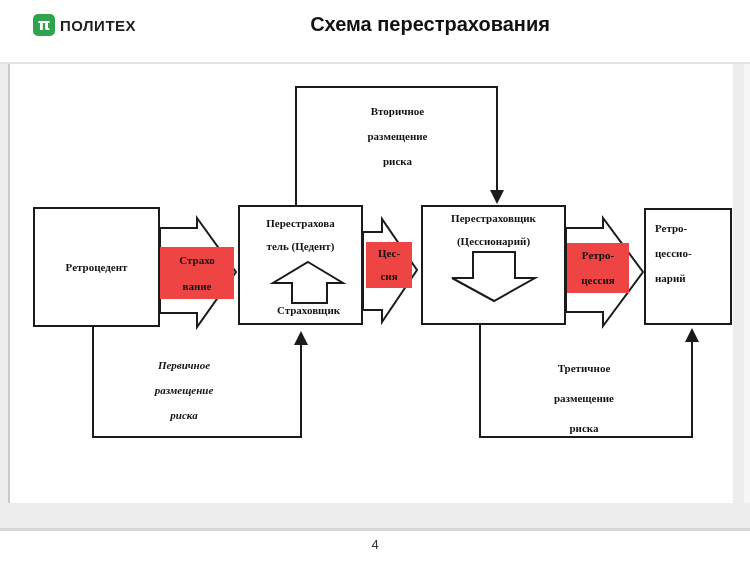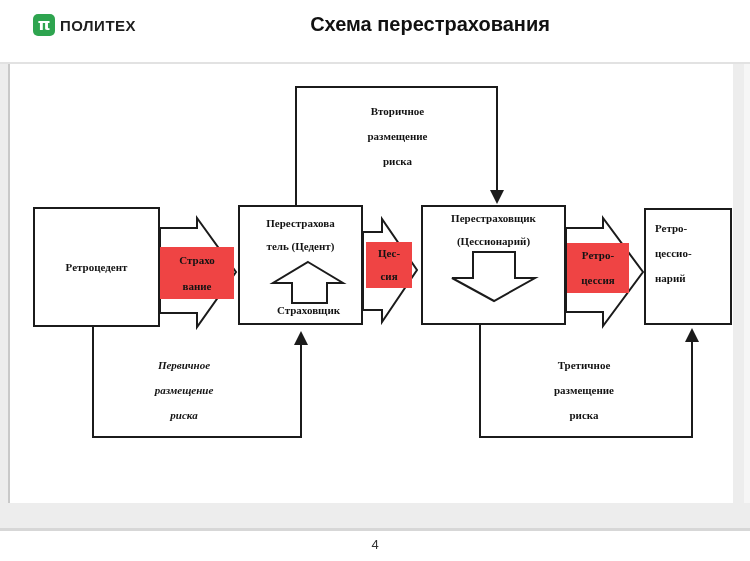--- a/index.html
+++ b/index.html
@@ -89,19 +89,19 @@
 сия</div>
   <div class="abs dtext ctr pre whitebg" style="left:567px;top:243px;width:62px;line-height:25px;">Ретро-
 цессия</div>
 
   <div class="abs dtext ctr pre" style="left:310px;top:99px;width:175px;line-height:25px;">Вторичное
 размещение
 риска</div>
   <div class="abs dtext ctr pre" style="left:98px;top:353px;width:172px;line-height:25px;font-style:italic;">Первичное
 размещение
 риска</div>
-  <div class="abs dtext ctr pre" style="left:498px;top:353px;width:172px;line-height:25px;">Третичное
+  <div class="abs dtext ctr pre" style="left:498px;top:353px;width:172px;line-height:30px;">Третичное
 размещение
 риска</div>
 
   <div class="abs footer-num">4</div>
 
 </div>
 
 </body></html>

